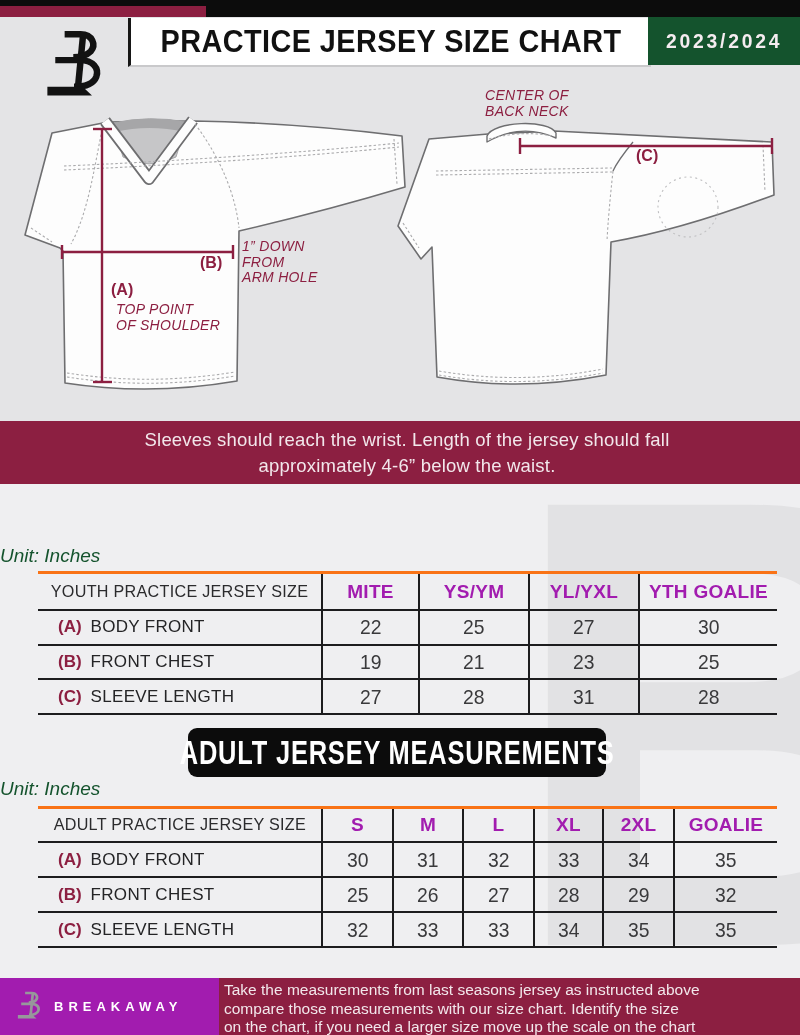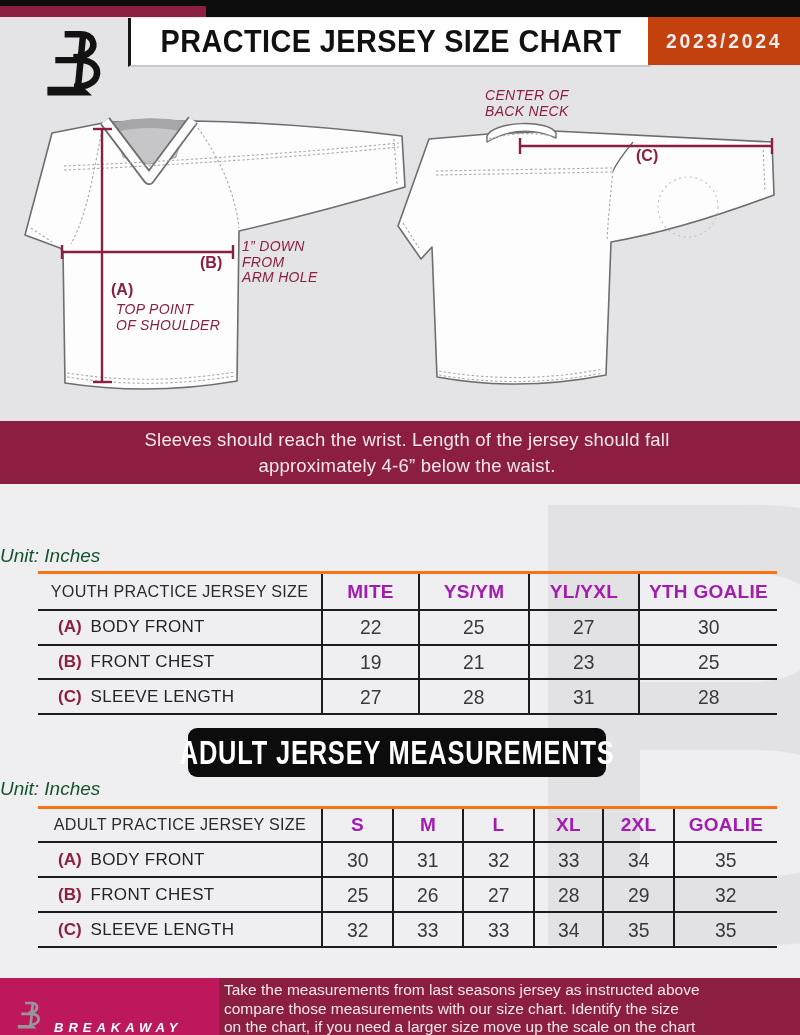--- a/index.html
+++ b/index.html
@@ -9,21 +9,21 @@
   
   .topbar-black{position:absolute;left:0;top:0;width:800px;height:17px;background:#0C0C0C;}
   .topbar-maroon{position:absolute;left:0;top:6px;width:206px;height:11px;background:#8C1F41;}
   .hero{position:absolute;left:0;top:17px;width:800px;height:404px;background:#E4E4E6;}
   .logo-main{position:absolute;left:38px;top:24px;}
   .title-box{position:absolute;left:128px;top:18px;width:520px;height:47px;background:#fff;
              border-left:3px solid #161616;border-bottom:2px solid #c9c9cb;
              display:flex;align-items:center;justify-content:center;}
   .title-box span{font-size:32px;font-weight:700;color:#111;letter-spacing:.5px;white-space:nowrap;
                   display:inline-block;transform:scaleX(.9);}
-  .season-box{position:absolute;left:648px;top:17px;width:152px;height:48px;background:#c2410c;
+  .season-box{position:absolute;left:648px;top:17px;width:152px;height:48px;background:#14532d;
               display:flex;align-items:center;justify-content:center;}
   .season-box span{color:#F5ECF0;font-size:21px;font-weight:700;letter-spacing:3px;
                    display:inline-block;transform:scaleX(.92);white-space:nowrap;}
 
   
   .diagram-svg{position:absolute;left:0;top:65px;}
   .dlabel{position:absolute;color:#8C1F41;white-space:pre-line;}
   .dkey{font-weight:700;font-size:16px;}
   .dnote{font-style:italic;font-size:14px;line-height:15.5px;letter-spacing:.3px;}
 
@@ -52,22 +52,22 @@
   .th-size{font-size:19px;font-weight:700;color:#a21caf;letter-spacing:.3px;}
   .row-key{font-weight:700;font-size:17px;color:#8C1F41;margin-right:9px;}
   .row-label{font-size:17px;color:#242426;letter-spacing:.3px;}
   .cell-val{font-size:21px;color:#39393b;display:inline-block;transform:scaleX(.92);}
   #youth-table{top:571px;grid-template-columns:285px 97px 110px 110px 137px;
                grid-template-rows:37px 34.7px 34.7px 34.6px;}
   #adult-table{top:806px;grid-template-columns:285px 71px 70px 71px 69px 71px 102px;
                grid-template-rows:34px 35px 35px 35px;}
 
   
-  .footer-black{position:absolute;left:0;top:978px;width:219px;height:57px;background:#be185d;
-                display:flex;align-items:flex-end;font-style:italic;}
+  .footer-black{position:absolute;left:0;top:978px;width:219px;height:57px;background:#a21caf;
+                display:flex;align-items:center;}
   .footer-brand{color:#fff;font-size:13px;font-weight:700;letter-spacing:5px;margin-left:10px;white-space:nowrap;}
   .footer-maroon{position:absolute;left:219px;top:978px;width:670px;height:57px;background:#8C1F41;
                  box-sizing:border-box;padding:3px 10px 0 5px;}
   .footer-maroon p{margin:0;color:#F2E7EB;font-size:15.5px;line-height:18.5px;font-weight:400;}
 </style>
 </head>
 <body>
 
 <div id="page">
 

